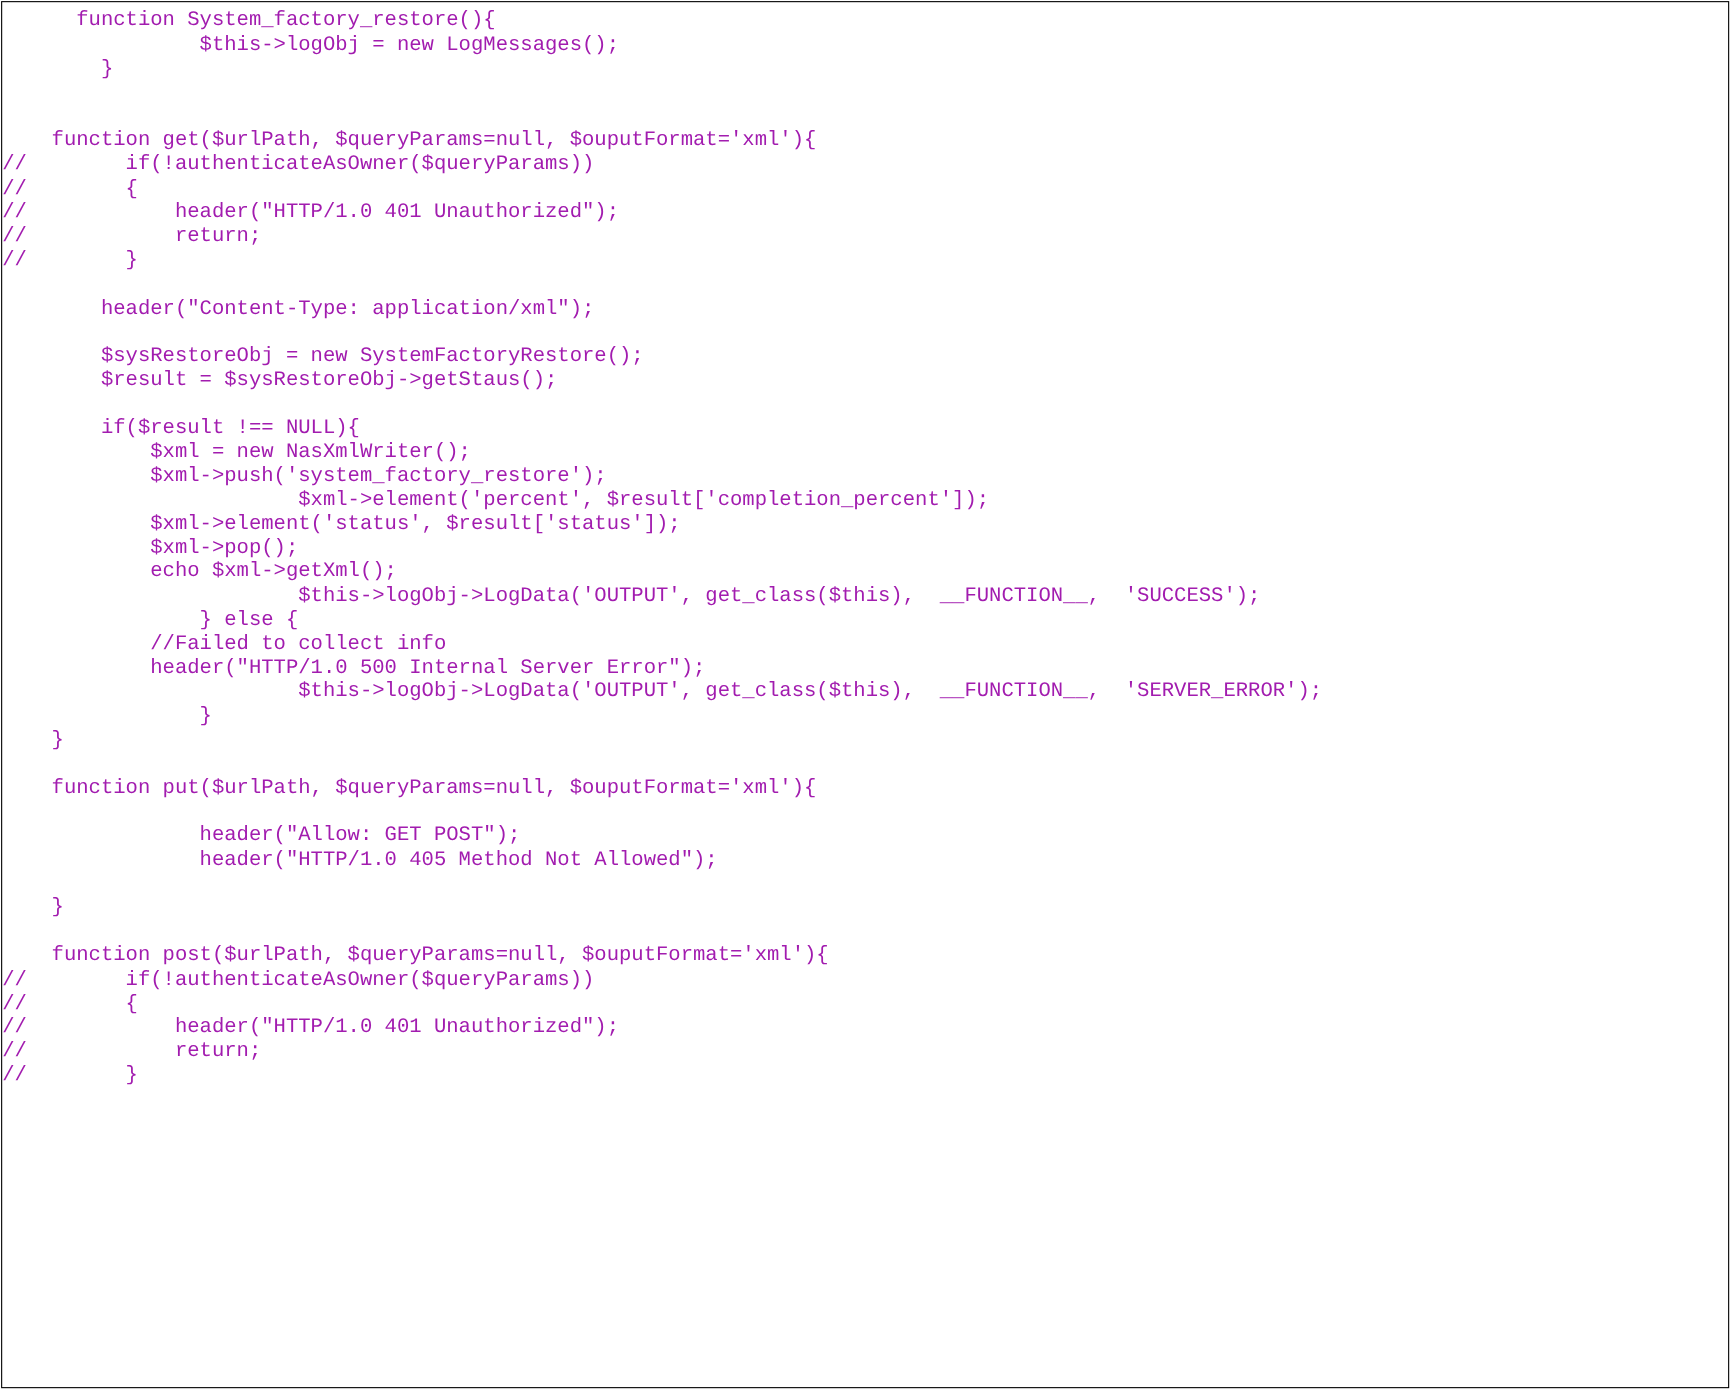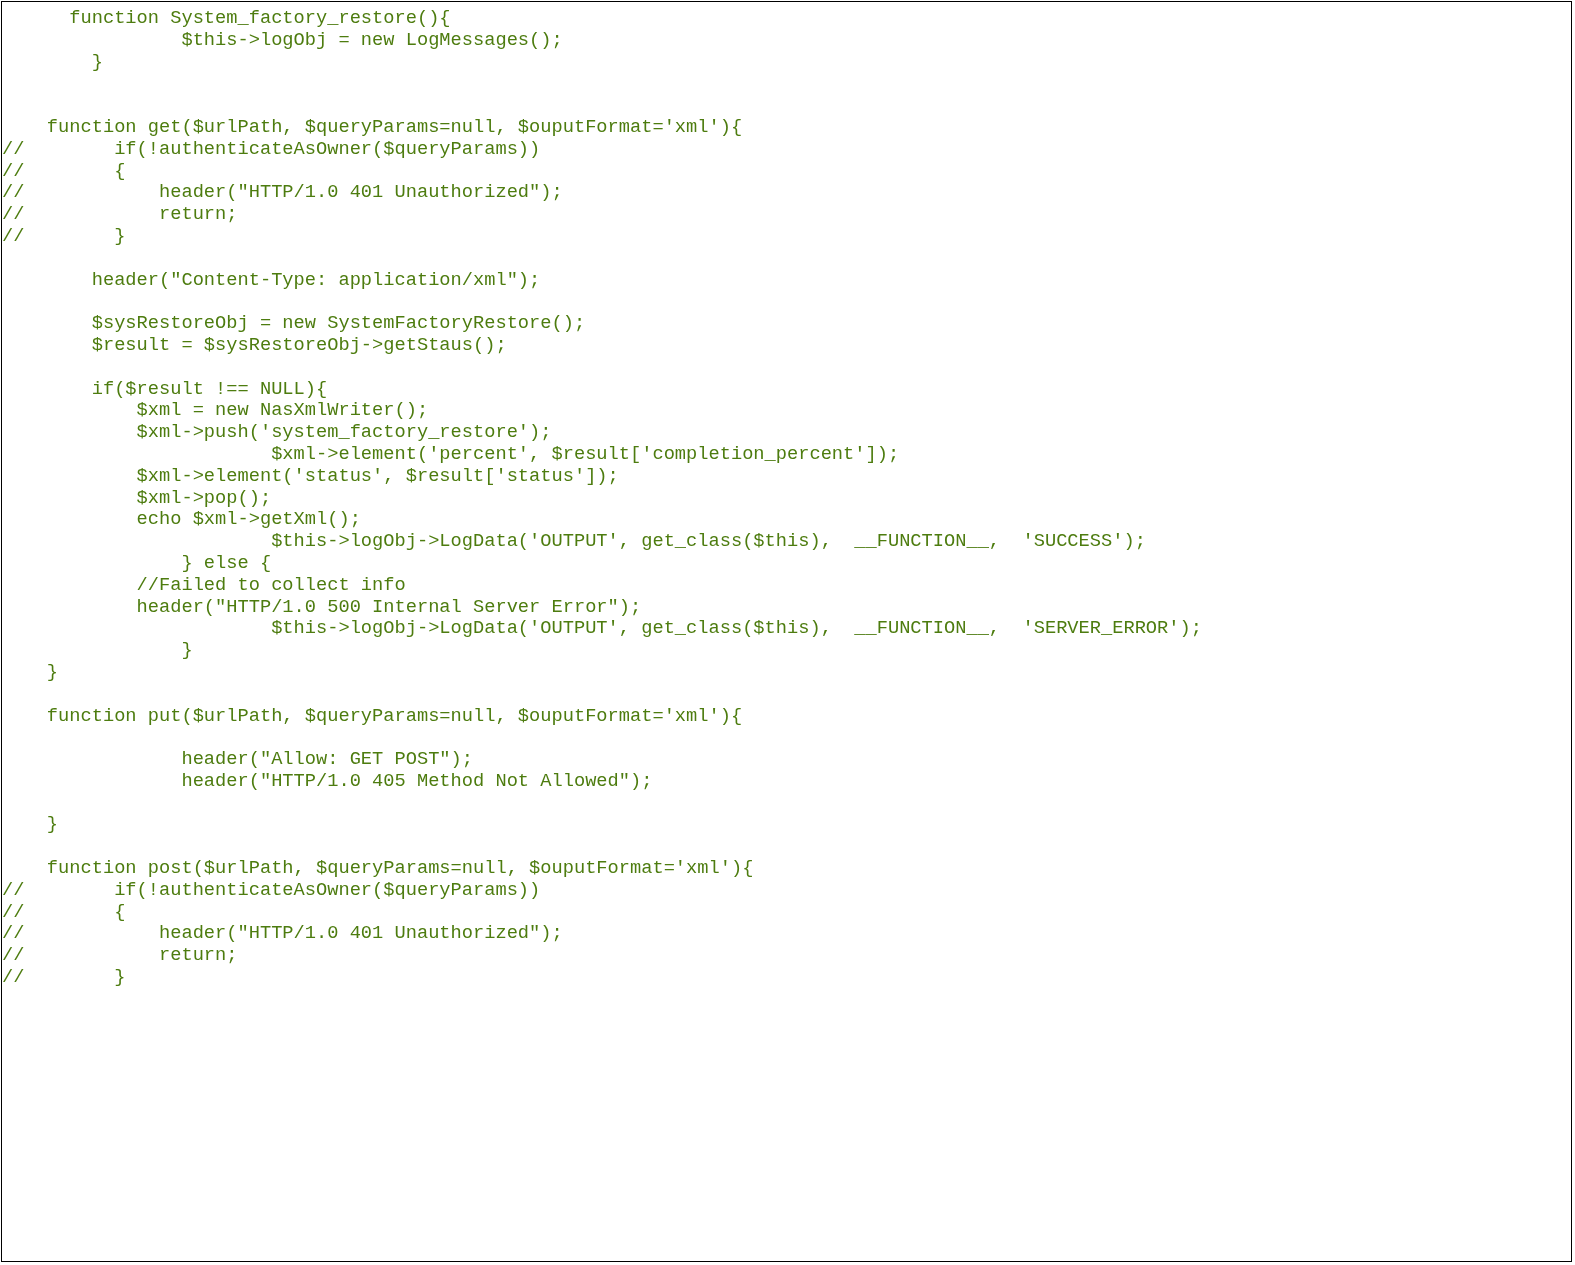--- a/index.html
+++ b/index.html
@@ -15,21 +15,21 @@
     box-sizing: border-box;
     overflow: hidden;
     background: #ffffff;
   }
   pre.code {
     margin: 0;
     padding: 6px 0 0 0;
     font-family: Consolas, "Courier New", monospace;
     font-size: 18.7px;
     line-height: 21.8px;
-    color: #4d7c0f;
+    color: #a21caf;
     white-space: pre;
   }
 </style>
 </head>
 <body>
 
 <div class="code-container">
   <pre class="code" id="code-block">      function System_factory_restore(){
                 $this-&gt;logObj = new LogMessages();
         }

